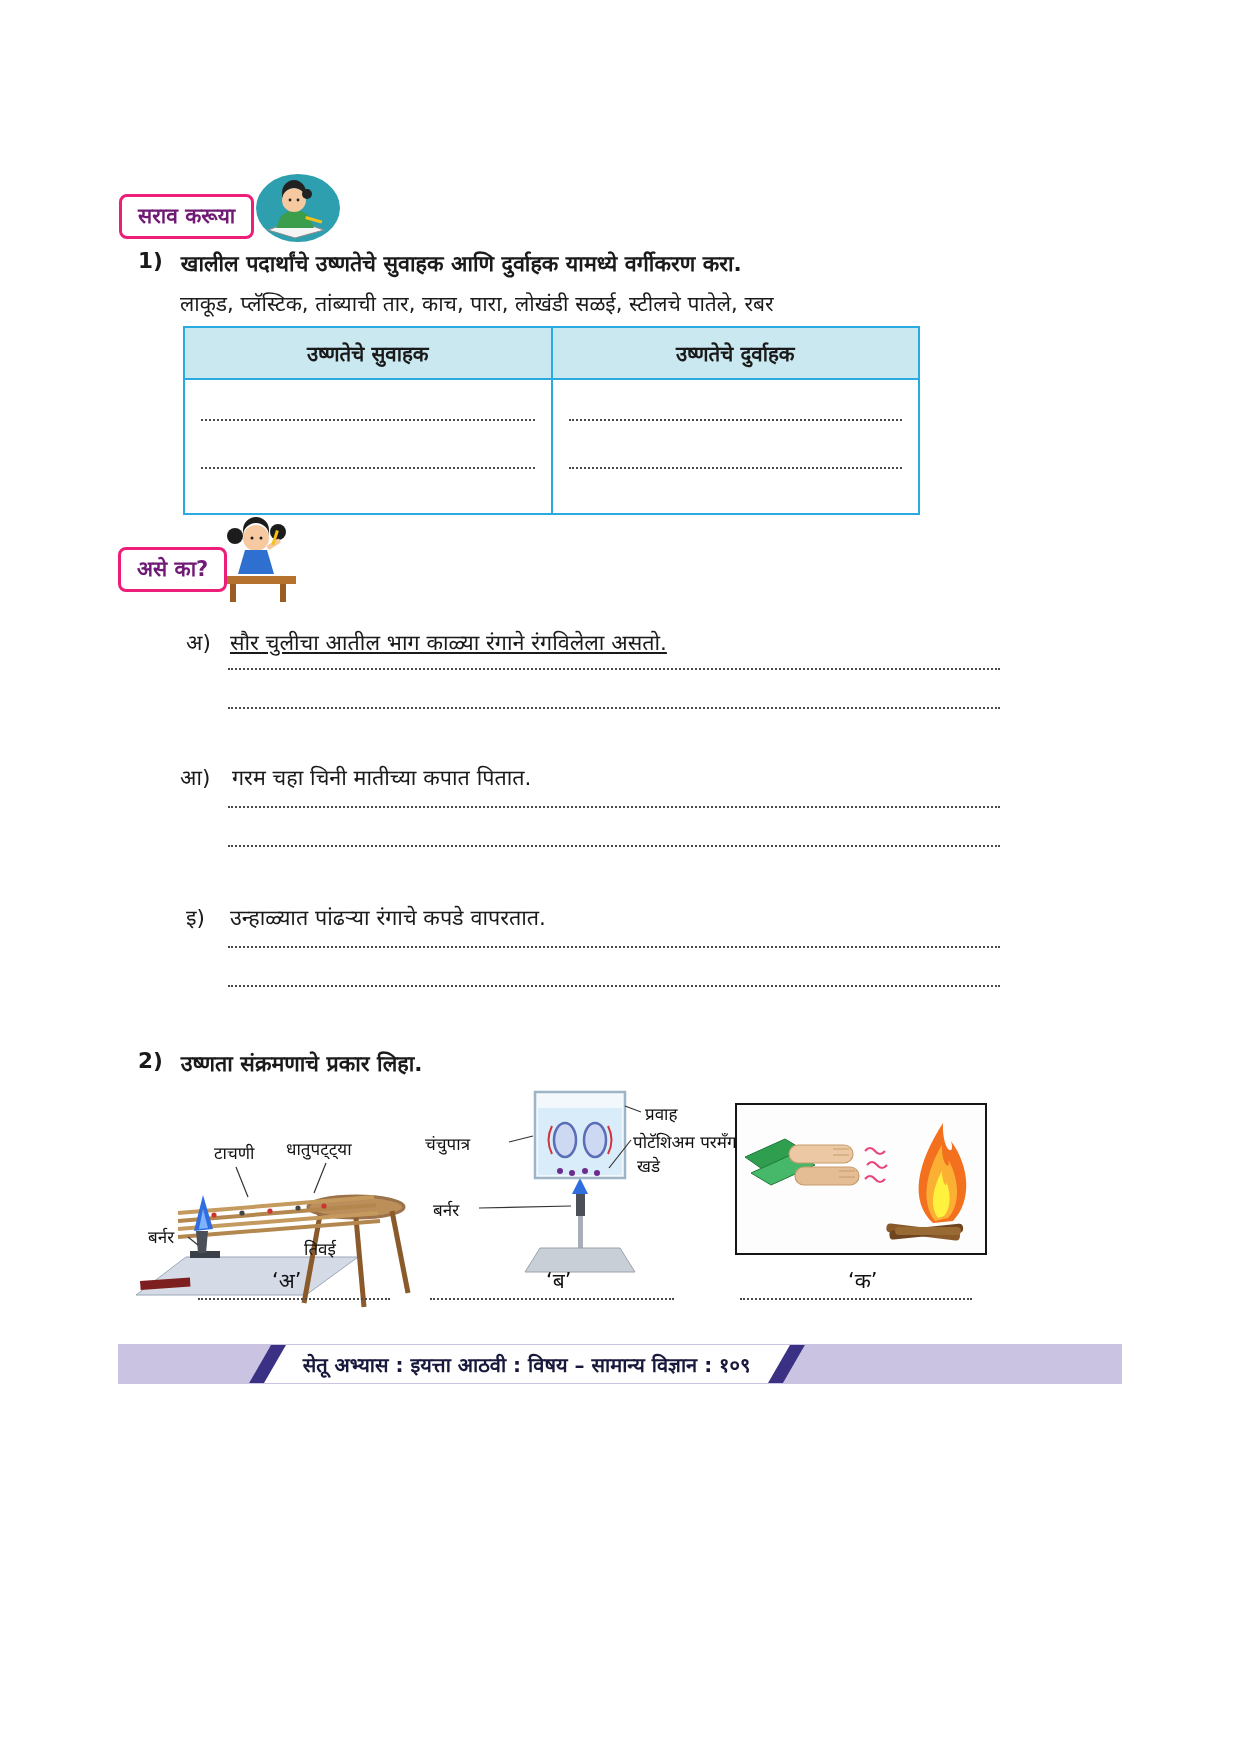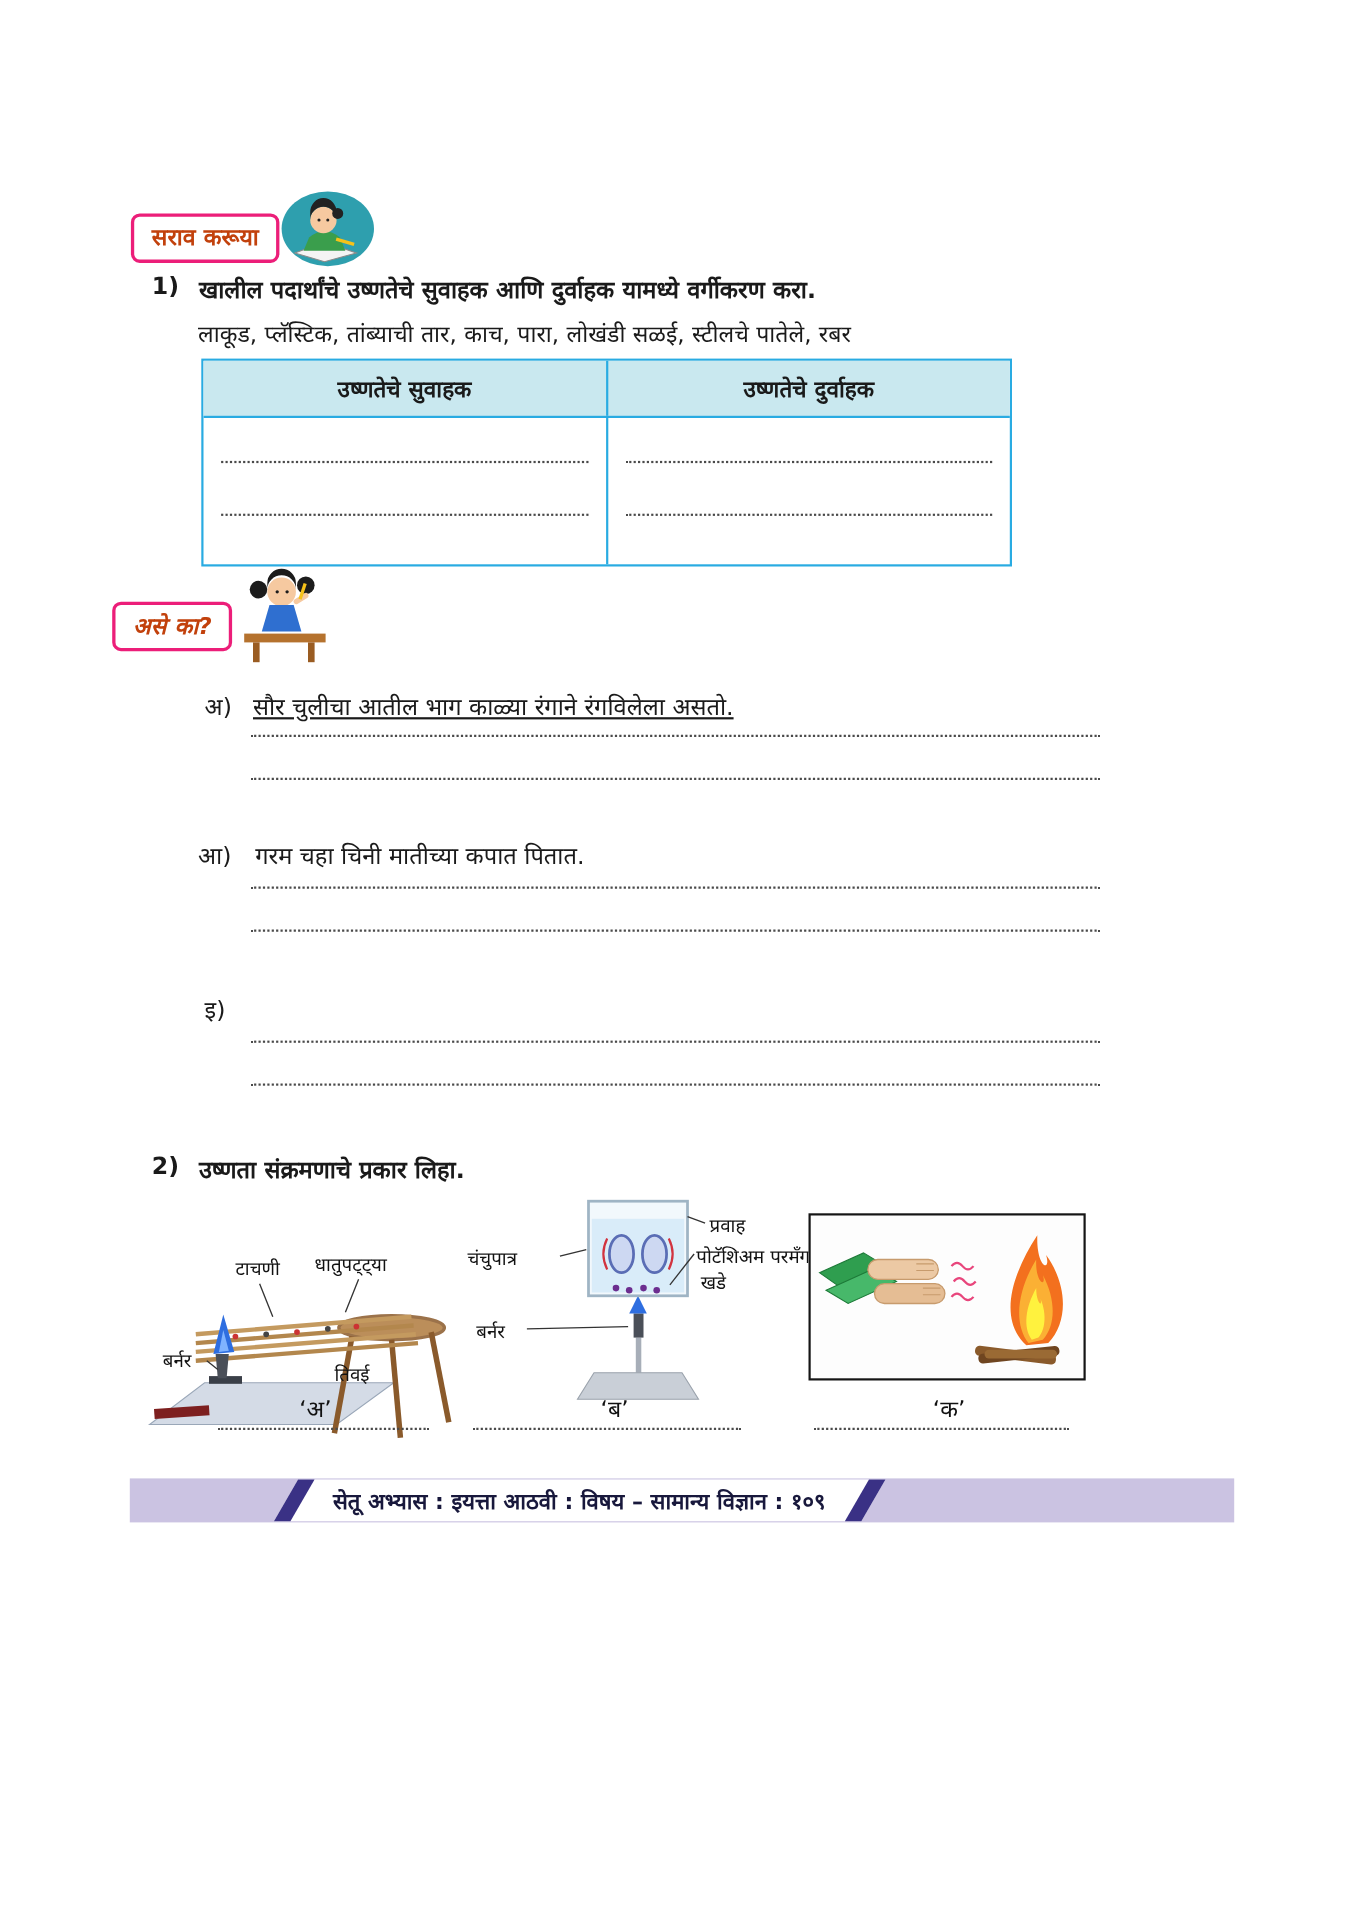--- a/index.html
+++ b/index.html
@@ -17,21 +17,21 @@
 
   
   .badge {
     position: absolute;
     border: 3px solid #ec1e79;
     border-radius: 8px;
     background: #ffffff;
     padding: 4px 16px 7px;
     font-size: 21px;
     font-weight: bold;
-    color: #c2410c;
+    color: #701a75;
     z-index: 2;
   }
 
   .qrow {
     position: absolute;
     display: flex;
     gap: 18px;
     font-weight: bold;
     font-size: 21.5px;
     white-space: nowrap;
@@ -137,21 +137,21 @@
         <div class="dotline"></div>
         <div class="dotline"></div>
       </div>
       <div class="tbcell">
         <div class="dotline"></div>
         <div class="dotline"></div>
       </div>
     </div>
   </div>
 
-  <div class="badge" style="left:102px; top:547px;font-style:italic;">असे का?</div>
+  <div class="badge" style="left:118px; top:547px;">असे का?</div>
 
   <svg class="abs" style="left:218px; top:516px;" width="86" height="88" viewBox="0 0 86 88">
     <circle cx="17" cy="20" r="8" fill="#1c1c1c"></circle>
     <circle cx="60" cy="16" r="8" fill="#1c1c1c"></circle>
     <circle cx="38" cy="22" r="13" fill="#f6c9a0"></circle>
     <path d="M25 20 a13 13 0 0 1 26 0 l0 -6 a13 13 0 0 0 -26 0 Z" fill="#1c1c1c"></path>
     <circle cx="34" cy="22" r="1.5" fill="#1c1c1c"></circle>
     <circle cx="43" cy="22" r="1.5" fill="#1c1c1c"></circle>
     <path d="M27 34 h22 l7 24 h-36 Z" fill="#2f6fd0"></path>
     <rect x="48" y="30" width="15" height="5" rx="2.5" fill="#f6c9a0" transform="rotate(-32 48 30)"></rect>
@@ -165,20 +165,21 @@
   <div class="whyq-text" style="left:230px; top:627px;text-decoration:underline;">सौर चुलीचा आतील भाग काळ्या रंगाने रंगविलेला असतो.</div>
   <div class="ansline" style="left:228px; top:668px; width:772px;"></div>
   <div class="ansline" style="left:228px; top:707px; width:772px;"></div>
 
   <div class="whyq-label" style="left:180px; top:762px;">आ)</div>
   <div class="whyq-text" style="left:232px; top:762px;">गरम चहा चिनी मातीच्या कपात पितात.</div>
   <div class="ansline" style="left:228px; top:806px; width:772px;"></div>
   <div class="ansline" style="left:228px; top:845px; width:772px;"></div>
 
   <div class="whyq-label" style="left:186px; top:902px;">इ)</div>
+  <div class="whyq-text" style="left:230px; top:902px;">उन्हाळ्यात पांढऱ्या रंगाचे कपडे वापरतात.</div>
   <div class="ansline" style="left:228px; top:946px; width:772px;"></div>
   <div class="ansline" style="left:228px; top:985px; width:772px;"></div>
 
   <div class="qrow" style="left:138px; top:1048px;">
     <span>2)</span>
     <span>उष्णता संक्रमणाचे प्रकार लिहा.</span>
   </div>
 
   <div class="fig" style="left:128px; top:1137px; width:315px; height:188px;">
     <svg width="315" height="188" viewBox="0 0 315 188">

